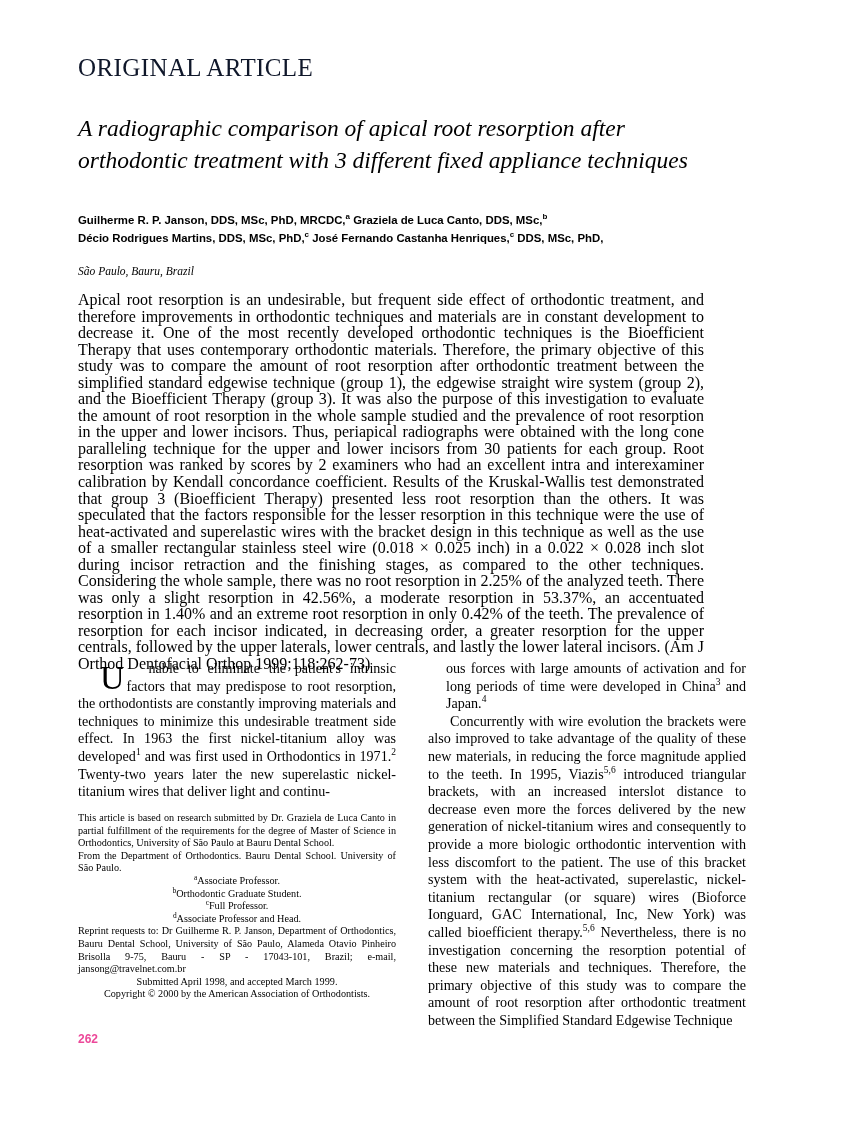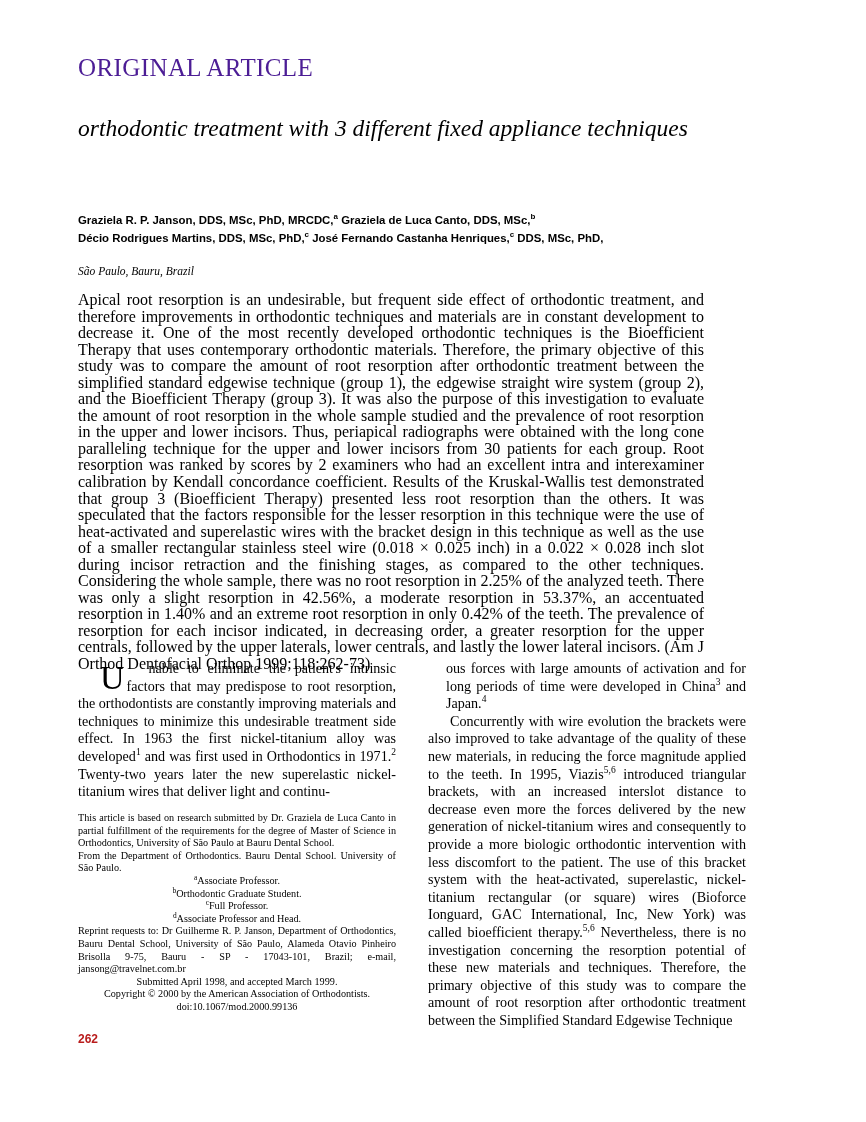--- a/index.html
+++ b/index.html
@@ -26,21 +26,21 @@
   }
 
   
   .section-label {
     position: absolute;
     left: 78px;
     top: 54px;
     font-family: "Liberation Serif", serif;
     font-size: 25px;
     letter-spacing: 0.4px;
-    color: #4c1d95;
+    color: #0f172a;
     line-height: 1.1;
   }
 
   
   .article-title {
     position: absolute;
     left: 78px;
     top: 112px;
     width: 700px;
     font-family: "Liberation Serif", serif;
@@ -140,36 +140,37 @@
   .footnotes .last-line { text-align: center; }
 
   
   .page-number {
     position: absolute;
     left: 78px;
     top: 1032px;
     font-family: "Liberation Sans", sans-serif;
     font-weight: bold;
     font-size: 12px;
-    color: #b91c1c;
+    color: #ec4899;
   }
 </style>
 </head>
 <body>
 
 <div class="page">
 
   <div class="section-label">ORIGINAL ARTICLE</div>
 
   <div class="article-title">
+    <span class="tline">A radiographic comparison of apical root resorption after</span>
     <span class="tline">orthodontic treatment with 3 different fixed appliance techniques</span>
   </div>
 
   <div class="authors">
-    <span class="aline"><span>Graziela R. P. Janson, DDS, MSc, PhD, MRCDC,</span><sup>a</sup><span> Graziela de Luca Canto, DDS, MSc,</span><sup>b</sup></span>
+    <span class="aline"><span>Guilherme R. P. Janson, DDS, MSc, PhD, MRCDC,</span><sup>a</sup><span> Graziela de Luca Canto, DDS, MSc,</span><sup>b</sup></span>
     <span class="aline"><span>Décio Rodrigues Martins, DDS, MSc, PhD,</span><sup>c</sup><span> José Fernando Castanha Henriques,</span><sup>c</sup><span> DDS, MSc, PhD,</span></span>
   </div>
 
   <div class="affiliation">São Paulo, Bauru, Brazil</div>
 
   <div class="abstract">Apical root resorption is an undesirable, but frequent side effect of orthodontic treatment, and therefore improvements in orthodontic techniques and materials are in constant development to decrease it. One of the most recently developed orthodontic techniques is the Bioefficient Therapy that uses contemporary orthodontic materials. Therefore, the primary objective of this study was to compare the amount of root resorption after orthodontic treatment between the simplified standard edgewise technique (group 1), the edgewise straight wire system (group 2), and the Bioefficient Therapy (group 3). It was also the purpose of this investigation to evaluate the amount of root resorption in the whole sample studied and the prevalence of root resorption in the upper and lower incisors. Thus, periapical radiographs were obtained with the long cone paralleling technique for the upper and lower incisors from 30 patients for each group. Root resorption was ranked by scores by 2 examiners who had an excellent intra and interexaminer calibration by Kendall concordance coefficient. Results of the Kruskal-Wallis test demonstrated that group 3 (Bioefficient Therapy) presented less root resorption than the others. It was speculated that the factors responsible for the lesser resorption in this technique were the use of heat-activated and superelastic wires with the bracket design in this technique as well as the use of a smaller rectangular stainless steel wire (0.018 × 0.025 inch) in a 0.022 × 0.028 inch slot during incisor retraction and the finishing stages, as compared to the other techniques. Considering the whole sample, there was no root resorption in 2.25% of the analyzed teeth. There was only a slight resorption in 42.56%, a moderate resorption in 53.37%, an accentuated resorption in 1.40% and an extreme root resorption in only 0.42% of the teeth. The prevalence of resorption for each incisor indicated, in decreasing order, a greater resorption for the upper centrals, followed by the upper laterals, lower centrals, and lastly the lower lateral incisors. (Am J Orthod Dentofacial Orthop 1999;118:262-73)</div>
 
   <div class="col col-left">
     <p class="dropcap-para"><span class="dropcap">U</span><span>nable to eliminate the patient's intrinsic factors that may predispose to root resorption, the orthodontists are constantly improving materials and techniques to minimize this undesirable treatment side effect. In 1963 the first nickel-titanium alloy was developed</span><sup>1</sup><span> and was first used in Orthodontics in 1971.</span><sup>2</sup><span> Twenty-two years later the new superelastic nickel-titanium wires that deliver light and continu-</span></p>
   </div>
@@ -182,18 +183,17 @@
   <div class="footnotes">
     <p>This article is based on research submitted by Dr. Graziela de Luca Canto in partial fulfillment of the requirements for the degree of Master of Science in Orthodontics, University of São Paulo at Bauru Dental School.</p>
     <p>From the Department of Orthodontics. Bauru Dental School. University of São Paulo.</p>
     <p class="last-line"><sup>a</sup><span>Associate Professor.</span></p>
     <p class="last-line"><sup>b</sup><span>Orthodontic Graduate Student.</span></p>
     <p class="last-line"><sup>c</sup><span>Full Professor.</span></p>
     <p class="last-line"><sup>d</sup><span>Associate Professor and Head.</span></p>
     <p>Reprint requests to: Dr Guilherme R. P. Janson, Department of Orthodontics, Bauru Dental School, University of São Paulo, Alameda Otavio Pinheiro Brisolla 9-75, Bauru - SP - 17043-101, Brazil; e-mail, jansong@travelnet.com.br</p>
     <p class="last-line">Submitted April 1998, and accepted March 1999.</p>
     <p class="last-line">Copyright © 2000 by the American Association of Orthodontists.</p>
-    <p class="last-line">doi:10.1067/mod.2000.99136</p>
   </div>
 
   <div class="page-number">262</div>
 
 </div>
 
 </body></html>

